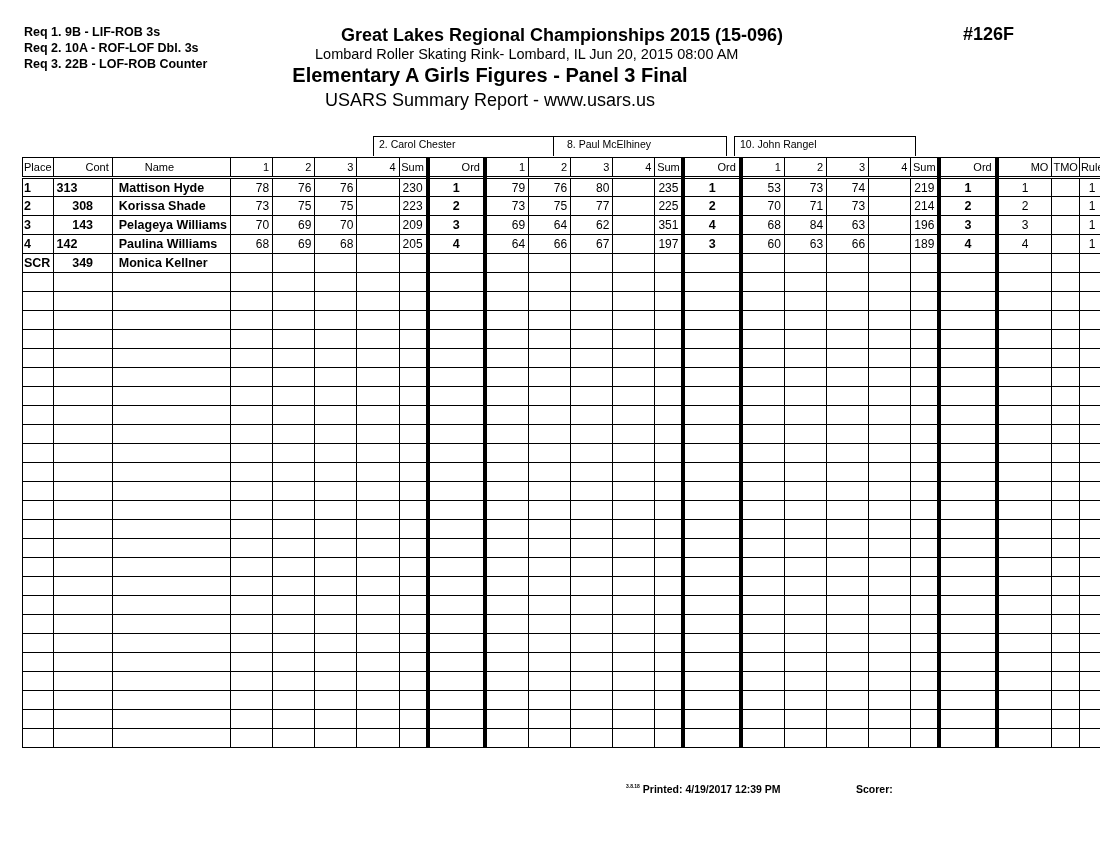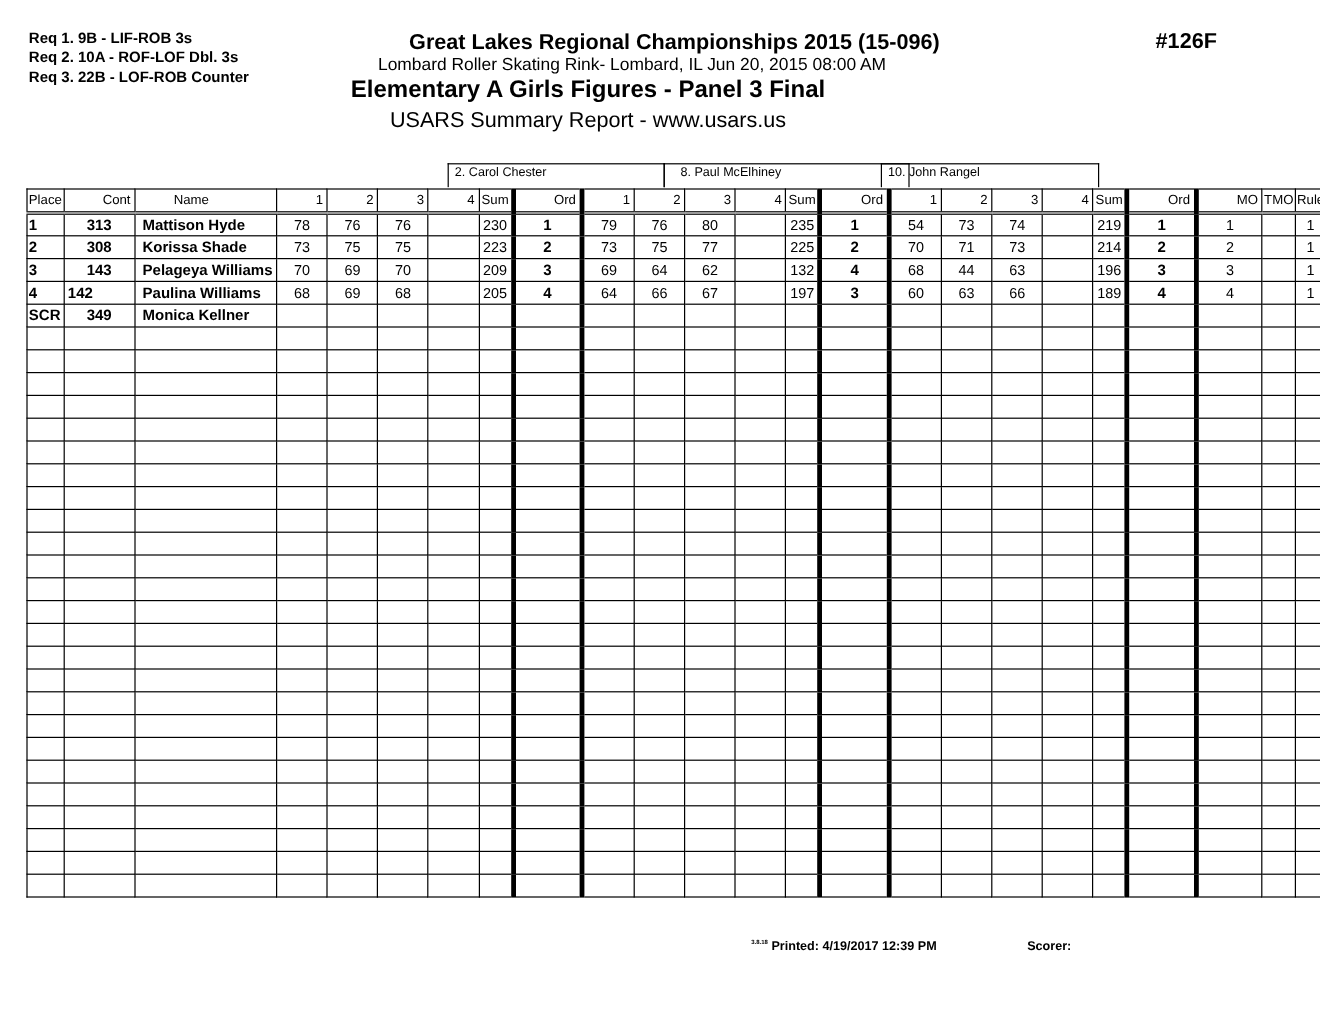--- a/index.html
+++ b/index.html
@@ -13,21 +13,21 @@
   .title3 { top:90px; left:0; width:980px; text-align:center; font-size:18px; }
   .evno { top:24px; left:963px; font-size:18px; font-weight:bold; }
 
   .judgehdr { position:absolute; top:136px; height:20px; border:1px solid #000; border-bottom:none; font-size:10.5px; line-height:14px; padding-left:5px; box-sizing:border-box; }
 
   table.grid { position:absolute; left:22px; top:157px; border-collapse:collapse; table-layout:fixed; font-size:11px; }
   table.grid td { border:1px solid #000; height:19px; padding:0 3px; box-sizing:border-box; overflow:hidden; white-space:nowrap; }
   table.grid tr.hdr td { height:20px; font-size:11px; border-bottom:3px double #000;padding-left:32px; }
   table.grid tr.hdr td.c { text-align:center; }
   td.bold { font-weight:bold; font-size:12.5px; }
-  td.num { text-align:center; font-size:12px; }
+  td.num { text-align:right; font-size:12px; }
   td.sum { text-align:right; font-size:12px; }
   td.ord { text-align:center; font-weight:bold; font-size:12.5px; }
   td.ctr { text-align:center; font-size:12px; }
   td.tl { border-left:4px solid #000 !important; }
   .footer { top:783px; font-size:10.5px; font-weight:bold; }
   .ver { font-size:5px; vertical-align:top; }
 </style>
 </head>
 <body>
 
@@ -35,21 +35,21 @@
 <div class="abs req" style="top:41px">Req  2.  10A - ROF-LOF Dbl. 3s</div>
 <div class="abs req" style="top:57px">Req  3.  22B - LOF-ROB Counter</div>
 
 <div class="abs title1"><span>Great Lakes Regional Championships 2015 (15-096)</span></div>
 <div class="abs sub">Lombard Roller Skating Rink- Lombard, IL  Jun 20, 2015  08:00 AM</div>
 <div class="abs title2">Elementary A Girls Figures - Panel 3 Final</div>
 <div class="abs title3">USARS Summary Report - www.usars.us</div>
 <div class="abs evno">#126F</div>
 
 <div class="judgehdr" style="left:373px;width:181px;">2.  Carol Chester</div>
-<div class="judgehdr" style="left:553px;width:205px;padding-left:13px;">8.  Paul McElhiney</div>
+<div class="judgehdr" style="left:553px;width:174px;padding-left:13px;">8.  Paul McElhiney</div>
 <div class="judgehdr" style="left:734px;width:182px;">10.  John Rangel</div>
 
 <table class="grid">
   <colgroup>
     <col style="width:36px">
       <col style="width:37px">
       <col style="width:278px">
     <col style="width:29px">
       <col style="width:29px">
       <col style="width:30px">
@@ -96,35 +96,35 @@
       <td class="c">4</td>
       <td class="c" style="padding:0 1px">Sum</td>
       <td class="c tl">Ord</td>
       <td class="c tl">MO</td>
       <td class="c" style="padding:0 1px">TMO</td>
       <td class="c" style="padding:0 1px">Rule</td>
       <td class="c" style="padding:0 1px">so</td>
     </tr>
   <tr>
         <td class="bold" style="padding:0 1px">1</td>
-        <td class="bold" style="text-align:center">313</td>
+        <td class="bold" style="">313</td>
         <td class="bold" style="padding-left:6px">Mattison Hyde</td>
         <td class="num">78</td>
         <td class="num">76</td>
         <td class="num">76</td>
         <td class="num"></td>
         <td class="sum">230</td>
         <td class="ord tl">1</td>
         <td class="num tl">79</td>
         <td class="num">76</td>
         <td class="num">80</td>
         <td class="num"></td>
         <td class="sum">235</td>
         <td class="ord tl">1</td>
-        <td class="num tl">54</td>
+        <td class="num tl">53</td>
         <td class="num">73</td>
         <td class="num">74</td>
         <td class="num"></td>
         <td class="sum">219</td>
         <td class="ord tl">1</td>
         <td class="ctr tl">1</td>
         <td class="ctr"></td>
         <td class="ctr">1</td>
         <td class="ctr">3</td>
       </tr>
@@ -162,24 +162,24 @@
         <td class="num">70</td>
         <td class="num">69</td>
         <td class="num">70</td>
         <td class="num"></td>
         <td class="sum">209</td>
         <td class="ord tl">3</td>
         <td class="num tl">69</td>
         <td class="num">64</td>
         <td class="num">62</td>
         <td class="num"></td>
-        <td class="sum">132</td>
+        <td class="sum">351</td>
         <td class="ord tl">4</td>
         <td class="num tl">68</td>
-        <td class="num">44</td>
+        <td class="num">84</td>
         <td class="num">63</td>
         <td class="num"></td>
         <td class="sum">196</td>
         <td class="ord tl">3</td>
         <td class="ctr tl">3</td>
         <td class="ctr"></td>
         <td class="ctr">1</td>
         <td class="ctr">1</td>
       </tr>
       <tr>

